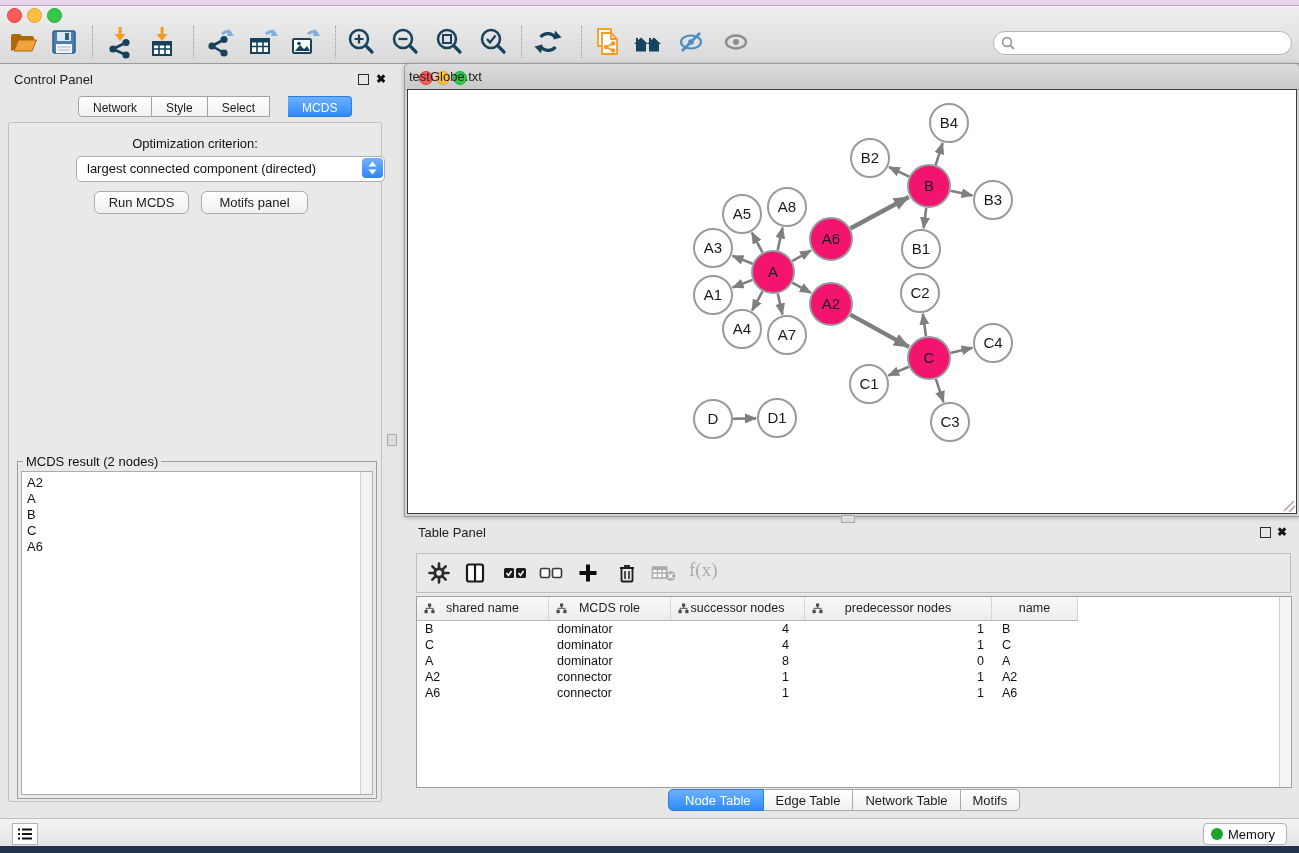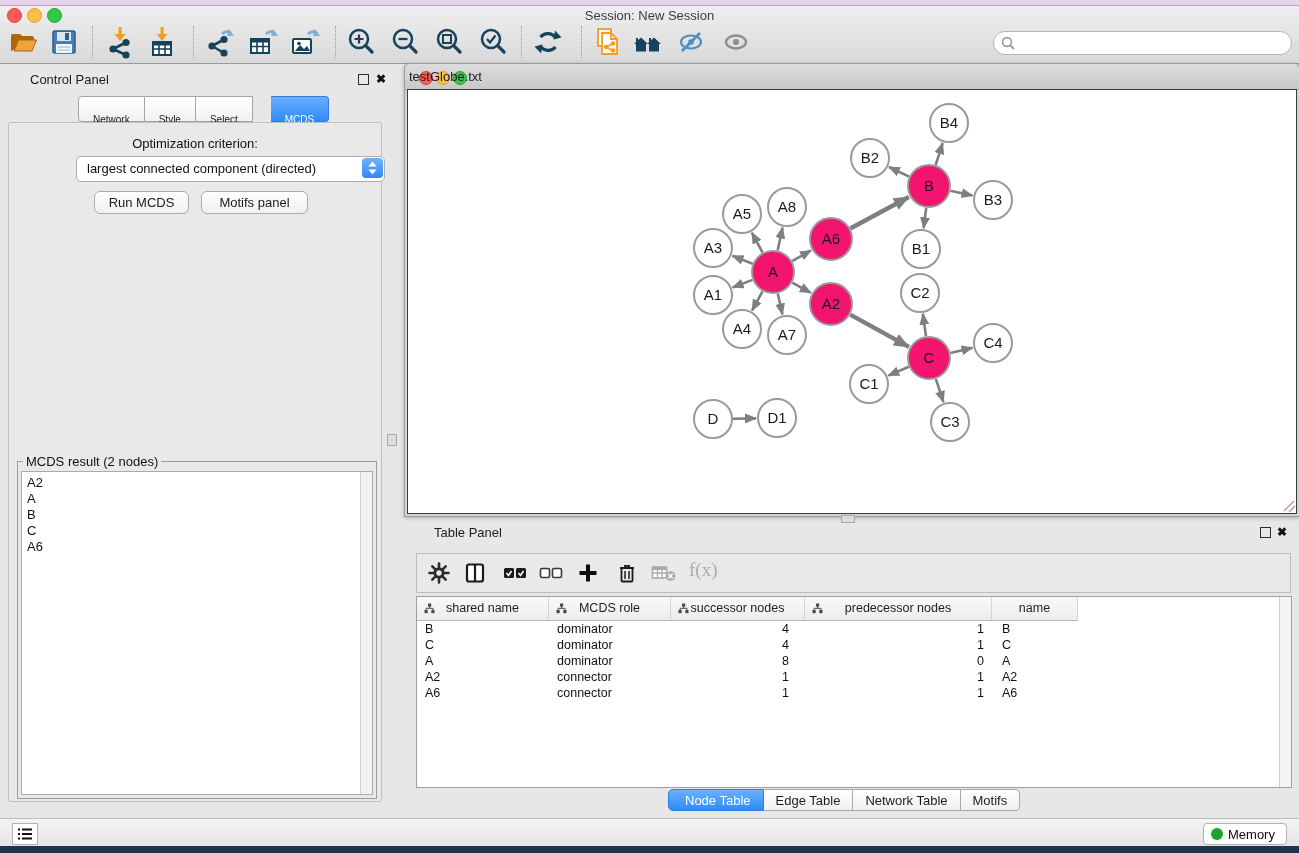--- a/index.html
+++ b/index.html
@@ -11,25 +11,25 @@
   .tl{position:absolute;top:7px;width:13px;height:13px;border-radius:50%;}
   .tl.r{left:7px;background:#fc5b57;border:1px solid #dd3e38;}
   .tl.y{left:27px;background:#fdbe41;border:1px solid #dfa135;}
   .tl.g{left:47px;background:#34c84a;border:1px solid #24a834;}
   .ti{position:absolute;top:25px;width:34px;height:34px;cursor:pointer;}
   .tsep{position:absolute;top:26px;height:32px;border-left:1px dotted #999;}
   .searchbox{position:absolute;left:993px;top:31px;width:297px;height:22px;background:#fff;border:1px solid #b5b5b5;border-radius:12px;}
   .searchbox svg{position:absolute;left:7px;top:4px;}
   .searchbox input{position:absolute;left:26px;top:2px;width:260px;height:16px;border:none;outline:none;font-size:12px;background:transparent;}
   
-  .cp-title,.tp-title{position:absolute;font-size:13px;color:#1d1d1d;margin-left:16px;}
+  .cp-title,.tp-title{position:absolute;font-size:13px;color:#1d1d1d;}
   .float-btn{position:absolute;width:9px;height:9px;border:1.5px solid #2b2b2b;background:transparent;}
   .close-btn{position:absolute;font-size:12px;font-weight:bold;color:#111;line-height:12px;}
   .ctabs{position:absolute;left:78px;top:96px;display:flex;height:21px;}
-  .ctab{border:1px solid #a3a3a3;border-left:none;background:linear-gradient(#ffffff,#f1f1f1);font-size:10px;color:#1b1b1b;padding:12px 14px;line-height:21px;cursor:pointer;}
+  .ctab{border:1px solid #a3a3a3;border-left:none;background:linear-gradient(#ffffff,#f1f1f1);font-size:12px;color:#1b1b1b;padding:1px 14px;line-height:21px;cursor:pointer;}
   .ctab:first-child{border-left:1px solid #a3a3a3;border-radius:4px 0 0 4px;}
   .ctab:last-child{border-radius:0 4px 4px 0;}
   .ctab.active{background:linear-gradient(#6cb0fe,#2e8bfc);color:#fff;border-color:#2e7ddc;margin-left:18px;}
   .cp-inner{position:absolute;left:8px;top:122px;width:372px;height:678px;background:#e9e9e9;border:1px solid #c0c0c0;border-radius:2px;}
   .opt-label{position:absolute;left:0;top:13px;width:100%;text-align:center;font-size:13px;color:#111;}
   .dropdown{position:absolute;left:35px;top:33px;width:307px;height:24px;background:#fff;border:1px solid #adadad;border-radius:5px;cursor:pointer;margin-left:32px;}
   .dropdown .dval{position:absolute;left:10px;top:4px;font-size:13px;color:#111;}
   .dropdown .stepper{position:absolute;right:1px;top:1px;width:21px;height:20px;border-radius:4px;background:linear-gradient(#71b2fd,#2e86f8);}
   .btn{position:absolute;height:23px;background:linear-gradient(#ffffff,#f0f0f0);border:1px solid #acacac;border-radius:6px;font-size:13px;color:#1a1a1a;text-align:center;line-height:21px;cursor:pointer;box-sizing:border-box;}
   .groupbox{position:absolute;left:8px;top:338px;width:358px;height:336px;border:1px solid #9c9c9c;}
@@ -72,21 +72,20 @@
 </head>
 <body>
 
 <div id="app">
 
   <div class="desktop-top"></div>
   <div class="header">
     <div class="tl r" style="top:8px"></div>
     <div class="tl y" style="top:8px"></div>
     <div class="tl g" style="top:8px"></div>
-    <div class="win-title">Session: New Session</div>
 
     <div class="ti" style="left:6px">
       <svg width="34" height="34">
           <path d="M5 26 V11 q0-2 2-2 h7 l2 2 h10 q2 0 2 2 v3" fill="#a8690f"></path>
           <path d="M8 26 L12.5 15 H30.5 L26 26 Z" fill="#f3a33c" stroke="#a8690f" stroke-width="1"></path>
         </svg>
     </div>
     <div class="ti" style="left:47px">
       <svg width="34" height="34">
           <rect x="6" y="6" width="22" height="22" rx="2" fill="#4a7fb5" stroke="#2d5f8a" stroke-width="1.5"></rect>

